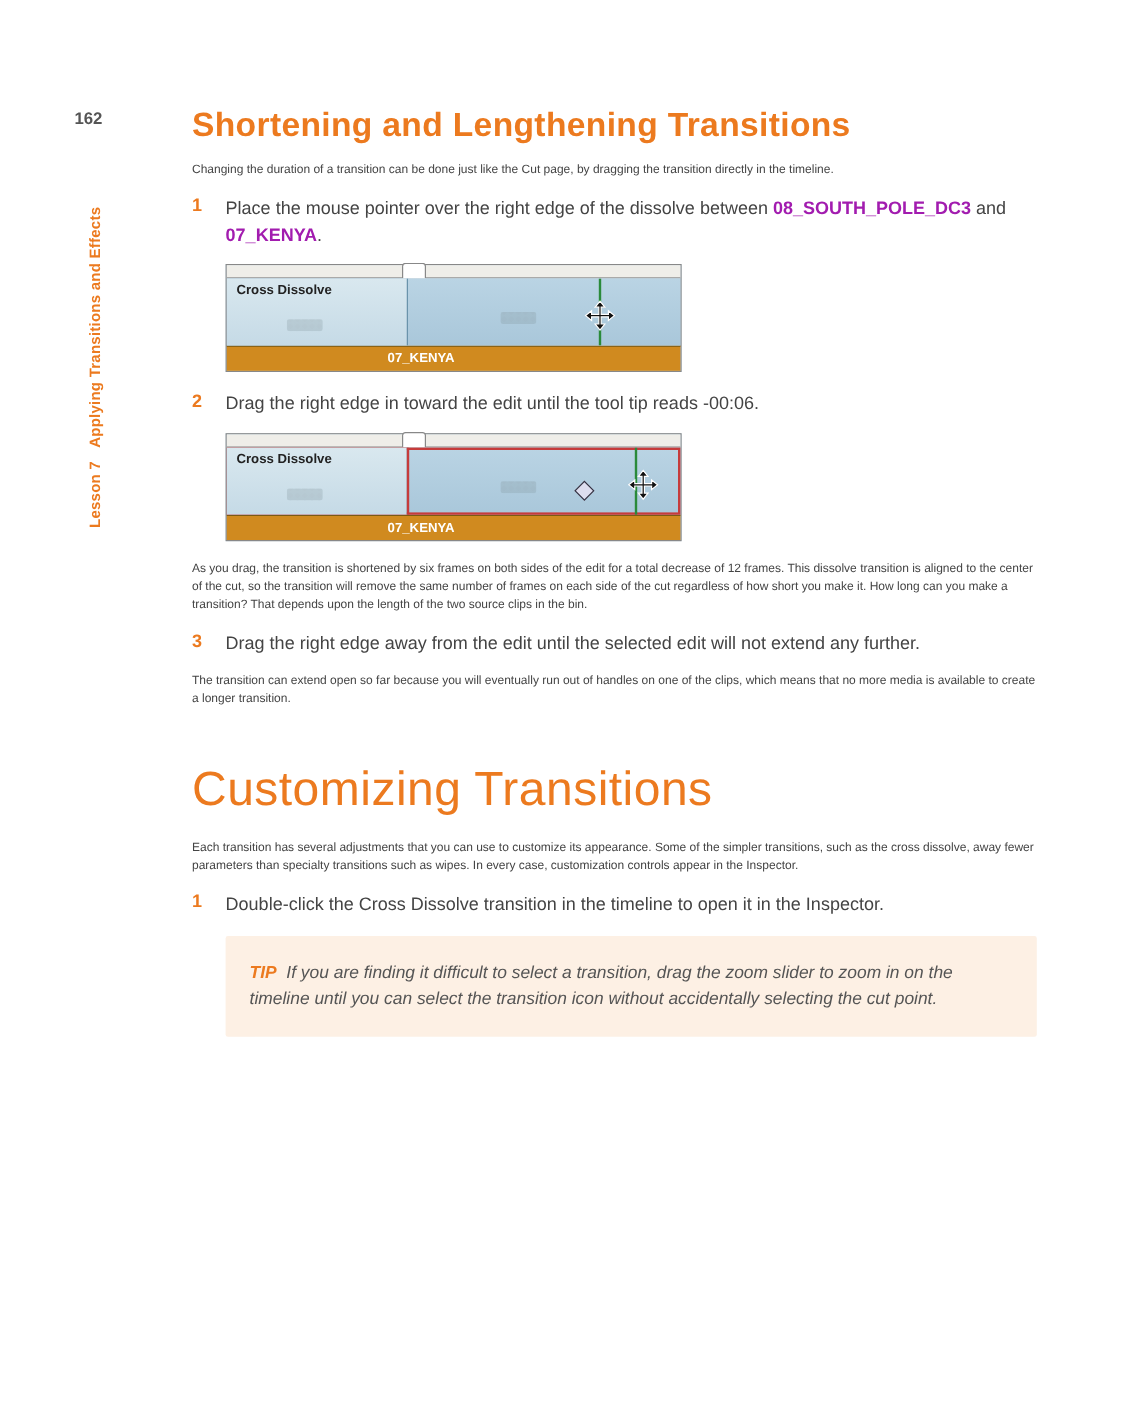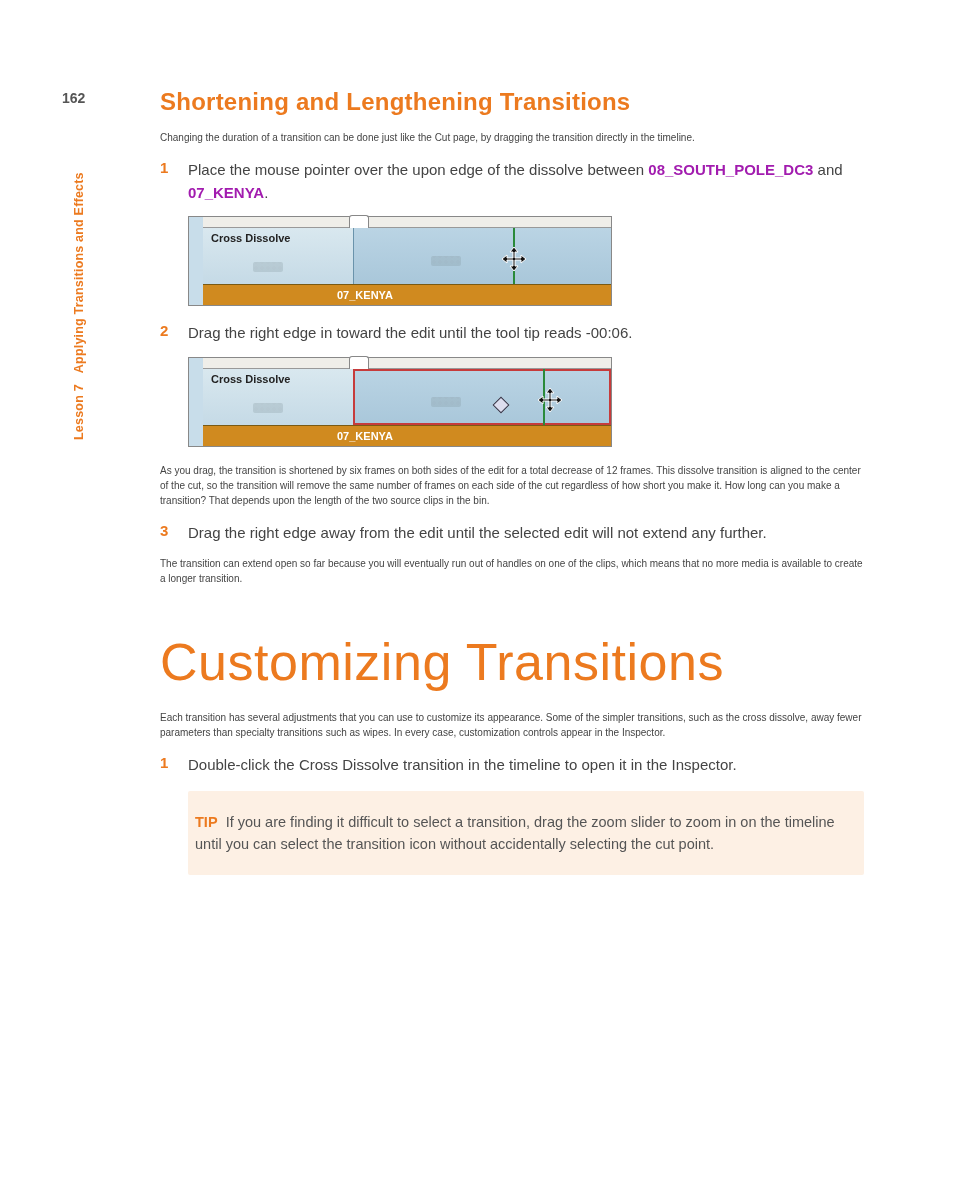--- a/index.html
+++ b/index.html
@@ -31,28 +31,28 @@
     transform-origin: left top;
     font-size: 12.5px;
     font-weight: 700;
     color: #ec7a1f;
     white-space: nowrap;
     letter-spacing: 0.2px;
   }
   .side-lesson-num { color: #ec7a1f; }
   h2.section-title {
     margin: 0 0 14px 0;
-    font-size: 24px;
+    font-size: 28px;
     font-weight: 600;
     color: #ec7a1f;
     letter-spacing: 0.01em;
   }
   h1.big-title {
     margin: 46px 0 18px 0;
-    font-size: 52px;
+    font-size: 40px;
     font-weight: 400;
     color: #ec7a1f;
     letter-spacing: 0.01em;
   }
   p.body {
     margin: 0 0 14px 0;
     font-size: 10px;
     line-height: 1.5;
     color: #444;
   }
@@ -73,25 +73,24 @@
     line-height: 1.5;
     color: #444;
   }
   .highlight { color: #a21caf; font-weight: 700; }
   .indent-block {
     margin-left: 28px;
   }
   
   .timeline-fig {
     margin: 6px 0 16px 28px;
-    width: 424px;
+    width: 380px;
     border: 1px solid #888;
     background: #c8ddea;
     box-sizing: border-box;
-    padding-left: 14px;
   }
   .timeline-fig .top-strip {
     height: 10px;
     background: #efeee9;
     border-bottom: 1px solid #999;
     position: relative;
   }
   .timeline-fig .top-strip .tab {
     position: absolute;
     left: 146px;
@@ -164,24 +163,25 @@
     transform: rotate(45deg);
     border: 1px solid #334;
     background: #dde;
   }
 
   
   .tip-box {
     margin: 14px 0 0 28px;
     background: #fdf0e4;
     color: #555;
-    padding: 20px 7px;
+    padding: 20px 20px;
     font-size: 14.5px;
     line-height: 1.55;
     border-radius: 2px;
+    font-style: italic;
   }
   .tip-label {
     color: #ec7a1f;
     font-weight: 700;
   }
 </style>
 </head>
 <body>
 
 <div class="page">
@@ -190,21 +190,21 @@
     <span class="side-lesson-num">Lesson 7</span>
     &nbsp;&nbsp;<span>Applying Transitions and Effects</span>
   </div>
 
   <h2 class="section-title">Shortening and Lengthening Transitions</h2>
   <p class="body">Changing the duration of a transition can be done just like the Cut page, by dragging the transition directly in the timeline.</p>
 
   <div class="step">
     <div class="step-num">1</div>
     <div class="step-text">
-      <span>Place the mouse pointer over the upon edge of the dissolve between </span><span class="highlight">08_SOUTH_POLE_DC3</span><span> and </span><span class="highlight">07_KENYA</span><span>.</span>
+      <span>Place the mouse pointer over the right edge of the dissolve between </span><span class="highlight">08_SOUTH_POLE_DC3</span><span> and </span><span class="highlight">07_KENYA</span><span>.</span>
     </div>
   </div>
 
   <div class="timeline-fig">
     <div class="top-strip">
         <div class="tab"></div>
       </div>
     <div class="clip-area">
       <div class="clip-left"></div>
       <div class="cd-label">Cross Dissolve</div>

